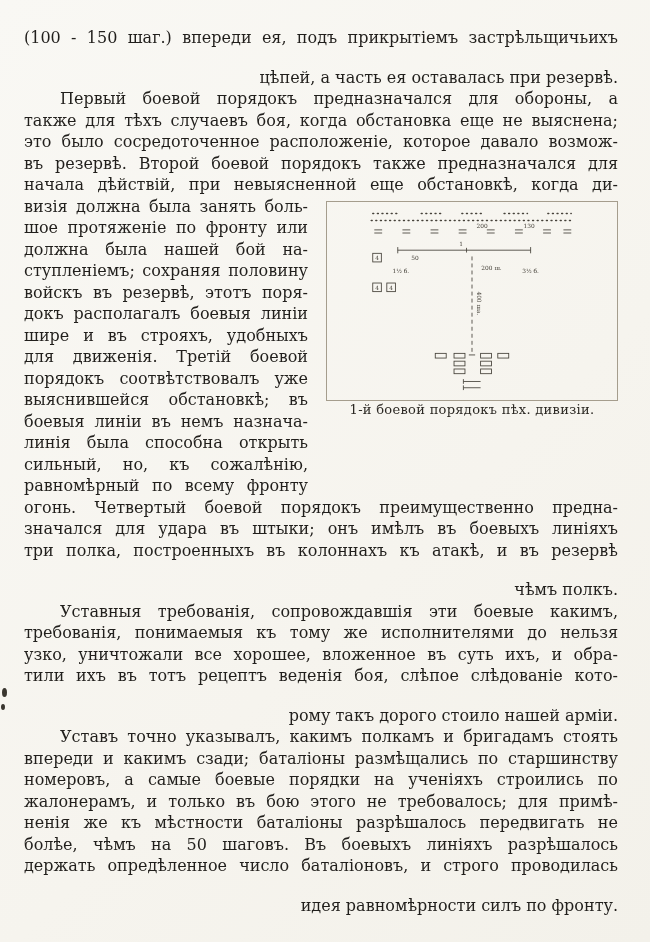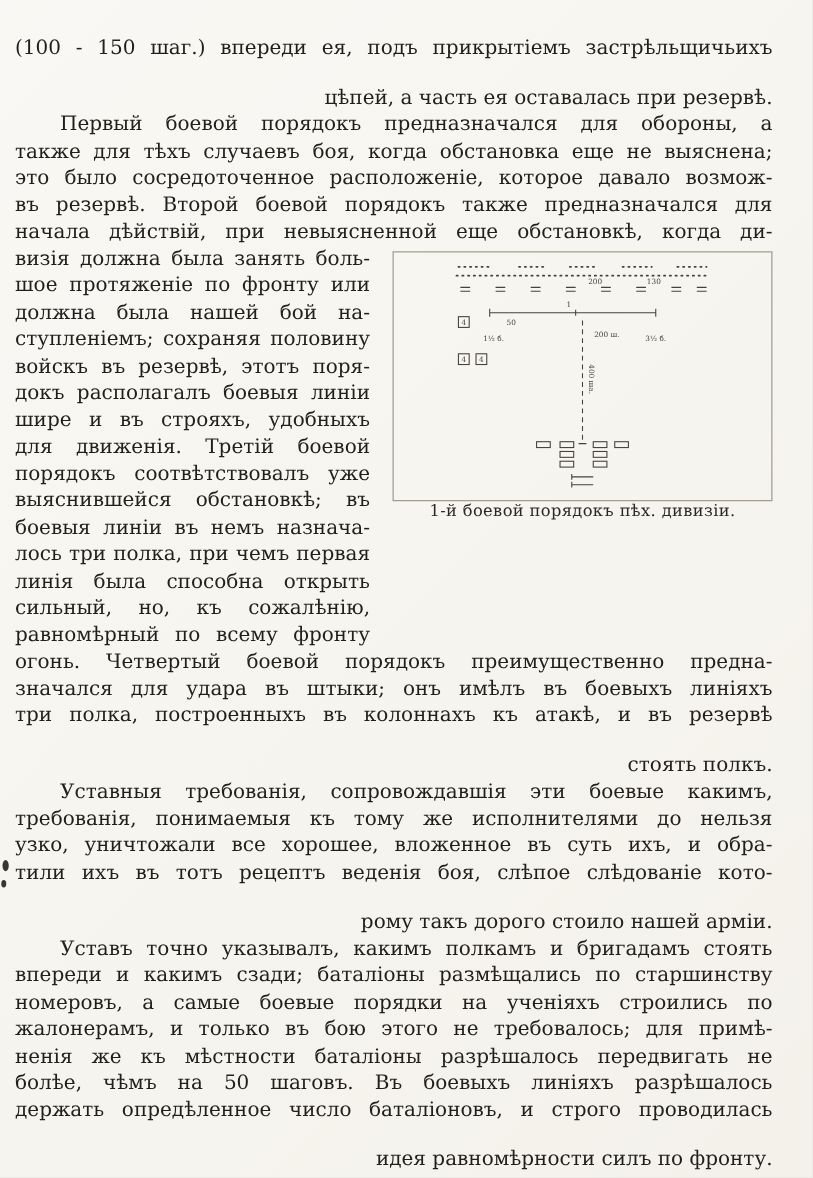--- a/index.html
+++ b/index.html
@@ -2,21 +2,21 @@
 <html><head>
 <meta charset="utf-8">
 <style>
   * { box-sizing: border-box; margin: 0; padding: 0; }
   html, body { background: #e9e7e1; }
   .page {
     position: relative;
     width: 650px; height: 942px;
     margin: 0 auto;
     background: linear-gradient(135deg, #f9f8f4 0%, #f6f4ee 60%, #f3f1ea 100%);
-    padding: 27px 32px 0 12px;
+    padding: 27px 32px 0 24px;
     font-family: "DejaVu Serif", "Liberation Serif", serif;
     color: #211f1c;
     overflow: hidden;
   }
   .line {
     font-size: 16px;
     line-height: 21.5px;
     height: 21.5px;
     text-align: justify;
     text-align-last: justify;
@@ -85,21 +85,20 @@
       <div class="line">шое протяженіе по фронту или</div>
       <div class="line">должна была нашей бой на-</div>
       <div class="line">ступленіемъ; сохраняя половину</div>
       <div class="line">войскъ въ резервѣ, этотъ поря-</div>
       <div class="line">докъ располагалъ боевыя линіи</div>
       <div class="line">шире и въ строяхъ, удобныхъ</div>
       <div class="line">для движенія. Третій боевой</div>
       <div class="line">порядокъ соотвѣтствовалъ уже</div>
       <div class="line">выяснившейся обстановкѣ; въ</div>
       <div class="line">боевыя линіи въ немъ назнача-</div>
-      <div class="line">лось три полка, при чемъ первая</div>
       <div class="line">линія была способна открыть</div>
       <div class="line">сильный, но, къ сожалѣнію,</div>
       <div class="line">равномѣрный по всему фронту</div>
     </div>
 
     <div class="colR">
       <div class="figure-box">
         <svg viewBox="0 0 270 238">
           <g class="ink">
             <path class="dots" d="M8 7H42M70 7H96M122 7H150M176 7H206M232 7H262"></path>
@@ -142,21 +141,21 @@
         </svg>
       </div>
       <div class="caption">1-й боевой порядокъ пѣх. дивизіи.</div>
     </div>
   </div>
 
   <div>
     <div class="line">огонь. Четвертый боевой порядокъ преимущественно предна-</div>
     <div class="line">значался для удара въ штыки; онъ имѣлъ въ боевыхъ линіяхъ</div>
     <div class="line">три полка, построенныхъ въ колоннахъ къ атакѣ, и въ резервѣ</div>
-    <div class="line end">стоять полкъ.</div>
+    <div class="line end">чѣмъ полкъ.</div>
     <div class="line ind">Уставныя требованія, сопровождавшія эти боевые какимъ,</div>
     <div class="line">требованія, понимаемыя къ тому же исполнителями до нельзя</div>
     <div class="line">узко, уничтожали все хорошее, вложенное въ суть ихъ, и обра-</div>
     <div class="line">тили ихъ въ тотъ рецептъ веденія боя, слѣпое слѣдованіе кото-</div>
     <div class="line end">рому такъ дорого стоило нашей арміи.</div>
     <div class="line ind">Уставъ точно указывалъ, какимъ полкамъ и бригадамъ стоять</div>
     <div class="line">впереди и какимъ сзади; баталіоны размѣщались по старшинству</div>
     <div class="line">номеровъ, а самые боевые порядки на ученіяхъ строились по</div>
     <div class="line">жалонерамъ, и только въ бою этого не требовалось; для примѣ-</div>
     <div class="line">ненія же къ мѣстности баталіоны разрѣшалось передвигать не</div>

